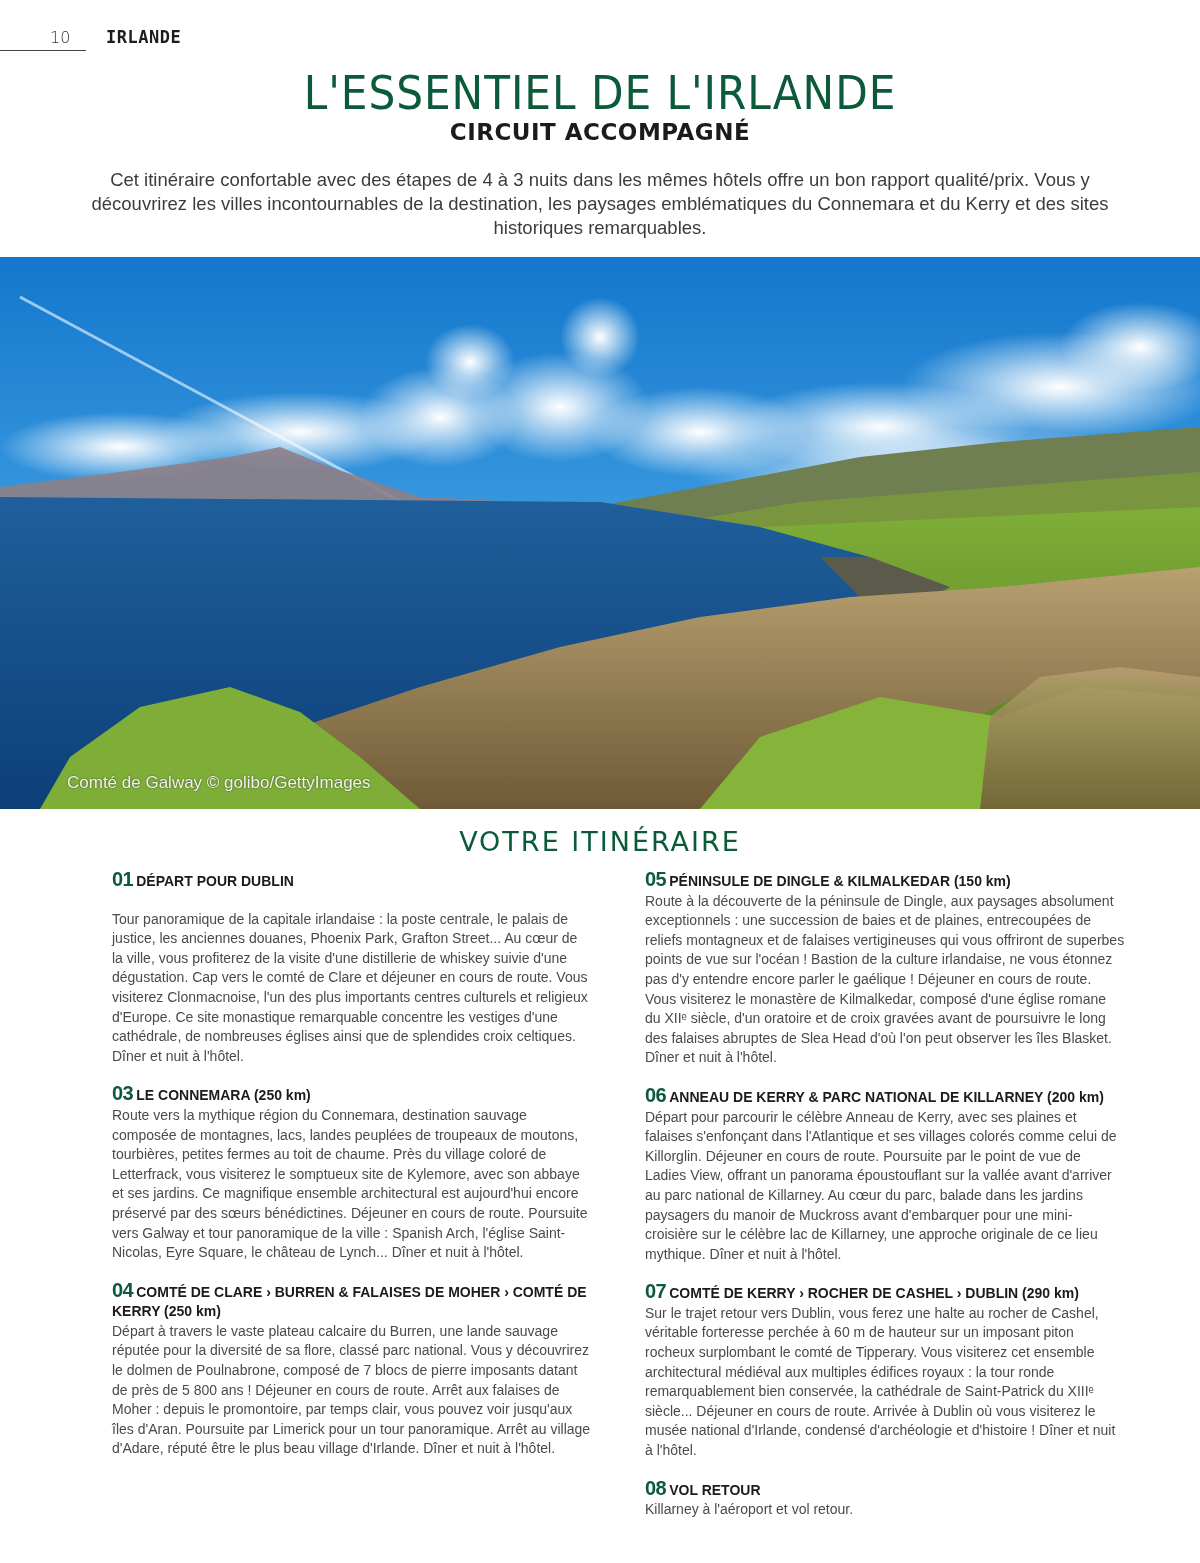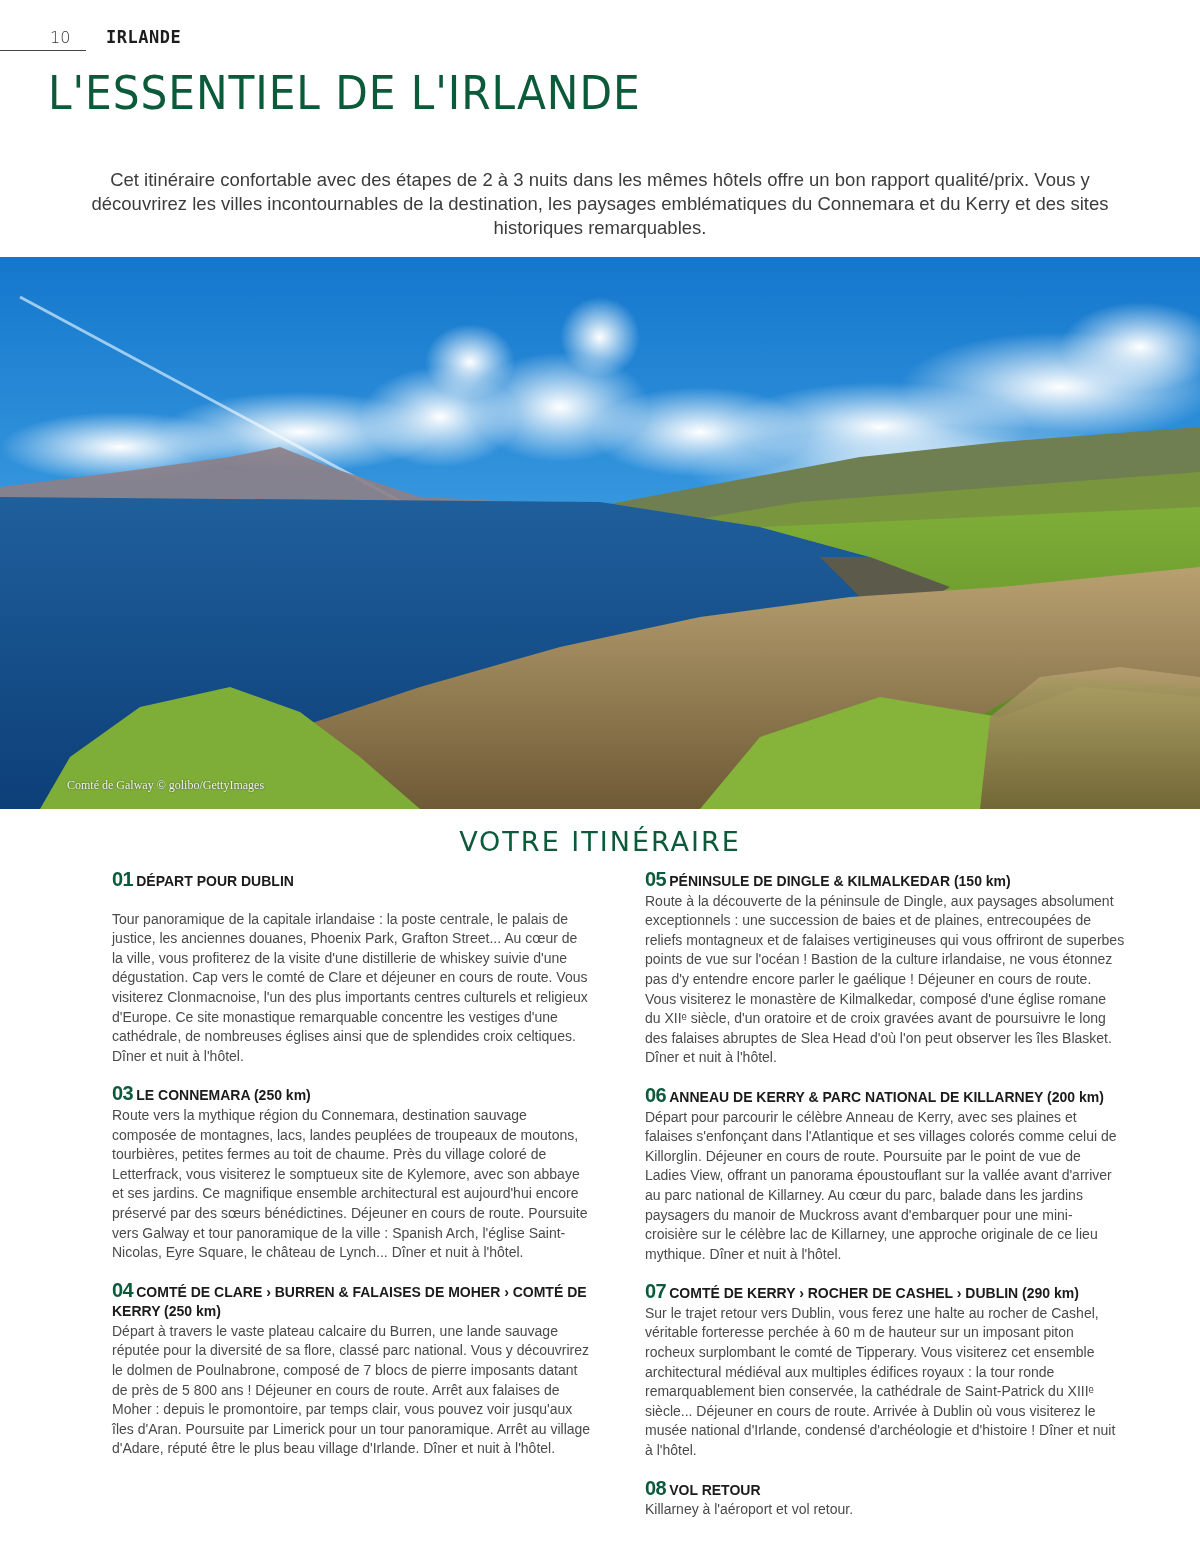--- a/index.html
+++ b/index.html
@@ -4,29 +4,29 @@
   <style>
     * { margin: 0; padding: 0; box-sizing: border-box; }
     html, body { width: 1200px; height: 1563px; background: #ffffff; overflow: hidden; }
     body { font-family: "DejaVu Sans", sans-serif; color: #3a3a3a; position: relative; }
 
     .page-header { position: absolute; top: 26px; left: 0; height: 30px; width: 400px; }
     .header-rule { position: absolute; left: 0; top: 24px; width: 86px; height: 1px; background: #444; }
     .page-number { position: absolute; left: 50px; top: 2px; font-family: "DejaVu Sans", sans-serif; font-size: 16px; font-weight: 300; color: #333; }
     .section-name { position: absolute; left: 106px; top: 1px; font-family: "DejaVu Sans Mono", monospace; font-size: 17px; font-weight: bold; letter-spacing: 0.5px; color: #1d1d1d; }
 
-    .title-block { position: absolute; top: 66px; left: 0; width: 1200px; text-align: left; }
+    .title-block { position: absolute; top: 66px; left: 0; width: 1200px; text-align: center; }
     .main-title { font-family: "DejaVu Sans", sans-serif; font-size: 46px; font-weight: normal; color: #0b5a3a; letter-spacing: 1px; line-height: 54px; transform: scaleX(0.92); }
     .sub-title { font-family: "DejaVu Sans", sans-serif; font-size: 23px; font-weight: bold; color: #1b1b1b; letter-spacing: 0.5px; line-height: 28px; margin-top: -2px; }
 
     .intro { position: absolute; top: 168px; left: 60px; width: 1080px; text-align: center; font-family: "Liberation Sans", sans-serif; font-size: 18.5px; line-height: 24px; color: #3c3c3c; font-weight: normal; }
 
     .hero { position: absolute; top: 257px; left: 0; width: 1200px; height: 552px; overflow: hidden; }
     .hero svg { display: block; }
-    .hero-caption { position: absolute; left: 67px; bottom: 16px; font-family: Liberation Serif, serif; font-size: 12px; color: #f2f2f2; text-shadow: 0 0 2px rgba(0,0,0,0.6); }
+    .hero-caption { position: absolute; left: 67px; bottom: 16px; font-family: Liberation Sans, sans-serif; font-size: 17px; color: #f2f2f2; text-shadow: 0 0 2px rgba(0,0,0,0.6); }
 
     .itin-title { position: absolute; top: 826px; left: 0; width: 1200px; text-align: center; font-family: "DejaVu Sans", sans-serif; font-size: 27px; color: #0b5a3a; letter-spacing: 2px; font-weight: normal; }
 
     .col { position: absolute; top: 870px; width: 525px; }
     .col-left { left: 67px; }
     .col-right { left: 600px; }
 
     .day { margin-bottom: 18px; margin-left: 45px; }
     .day-head { font-family: "Liberation Sans", sans-serif; font-size: 14px; font-weight: bold; color: #1b1b1b; line-height: 19.6px; }
     .day-num { font-family: "Liberation Sans", sans-serif; font-size: 20px; font-weight: bold; color: #0b5a3a; margin-right: 3px; letter-spacing: -0.5px; }
@@ -36,23 +36,24 @@
 <body>
 
 <div class="page-header">
   <div class="header-rule"></div>
   <span class="page-number">10</span>
   <span class="section-name">IRLANDE</span>
 </div>
 
 <div class="title-block">
   <h1 class="main-title">L'ESSENTIEL DE L'IRLANDE</h1>
+  <h2 class="sub-title">CIRCUIT ACCOMPAGNÉ</h2>
 </div>
 
-<p class="intro">Cet itinéraire confortable avec des étapes de 2 à 3 nuits dans les mêmes hôtels offre un bon rapport qualité/prix. Vous y découvrirez les villes incontournables de la destination, les paysages emblématiques du Connemara et du Kerry et des sites historiques remarquables.</p>
+<p class="intro">Cet itinéraire confortable avec des étapes de 4 à 3 nuits dans les mêmes hôtels offre un bon rapport qualité/prix. Vous y découvrirez les villes incontournables de la destination, les paysages emblématiques du Connemara et du Kerry et des sites historiques remarquables.</p>
 
 <div class="hero">
   <svg width="1200" height="552" viewBox="0 0 1200 552">
     <defs>
       <linearGradient id="sky" x1="0" y1="0" x2="0" y2="1">
         <stop offset="0" stop-color="#1477cc"></stop>
         <stop offset="0.5" stop-color="#3a9ae0"></stop>
         <stop offset="1" stop-color="#9cc7e6"></stop>
       </linearGradient>
       <linearGradient id="sea" x1="0" y1="0" x2="0" y2="1">

